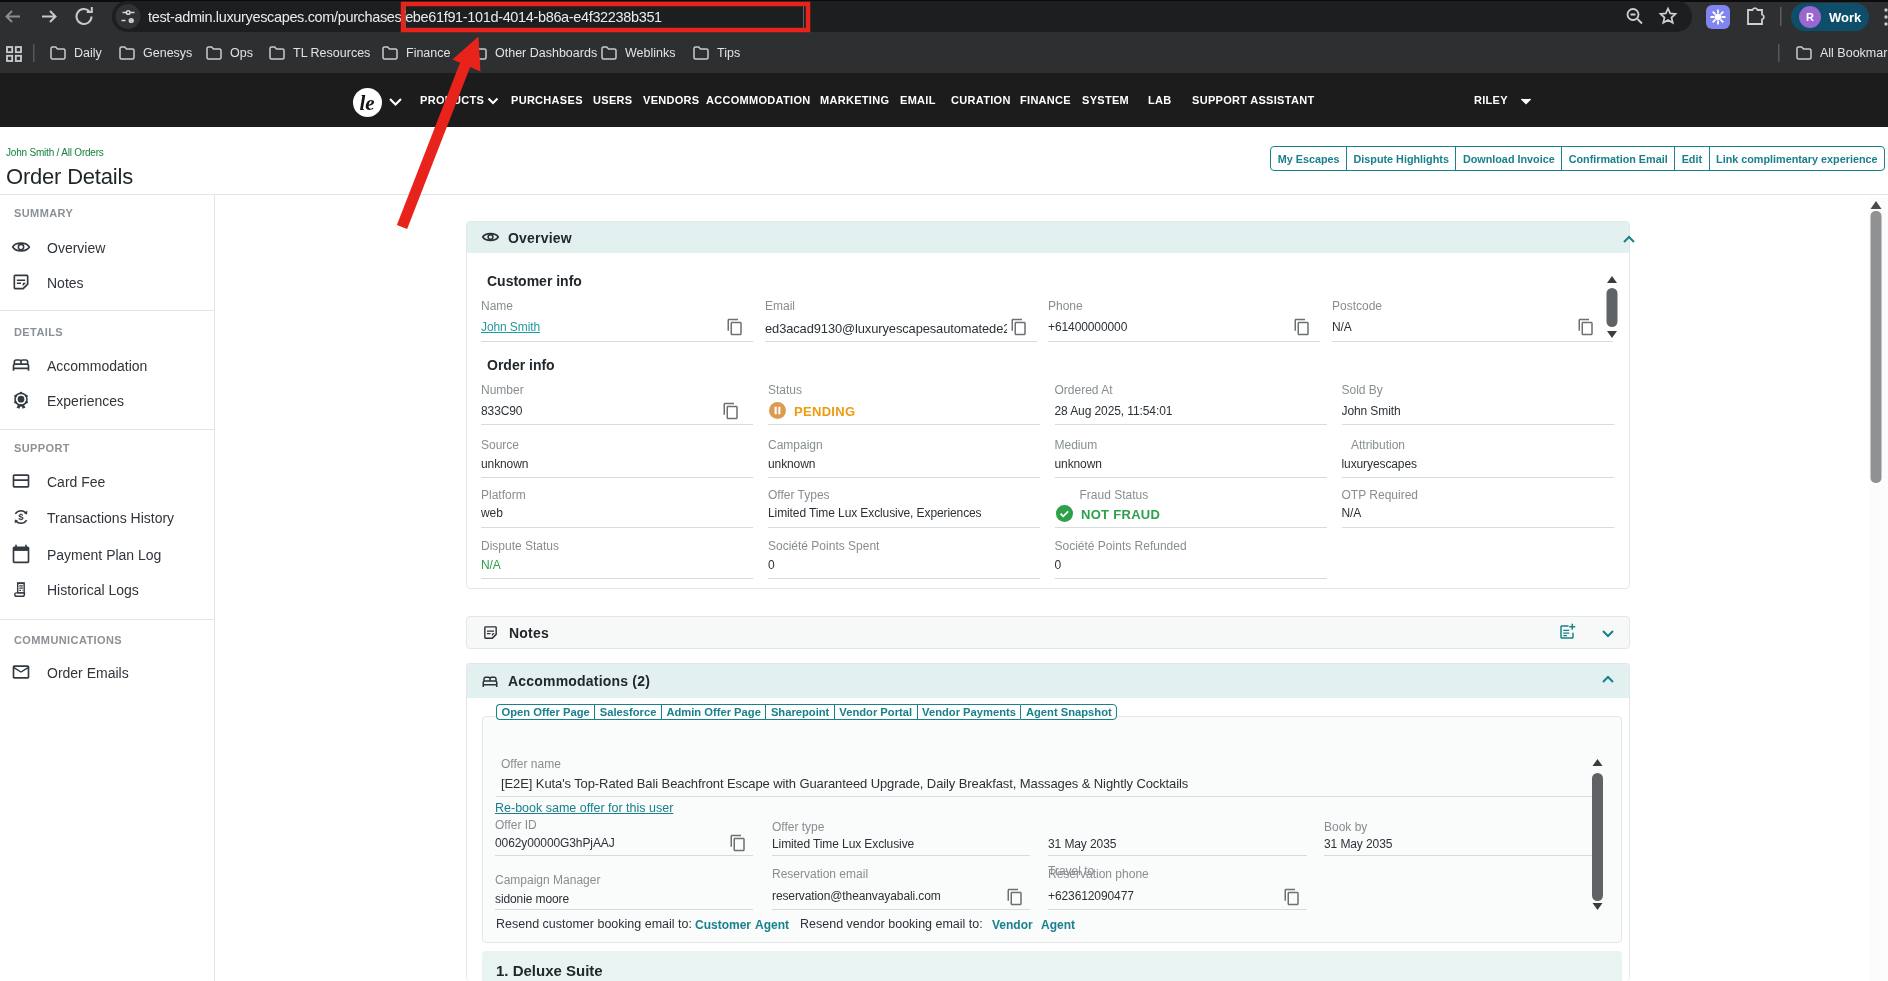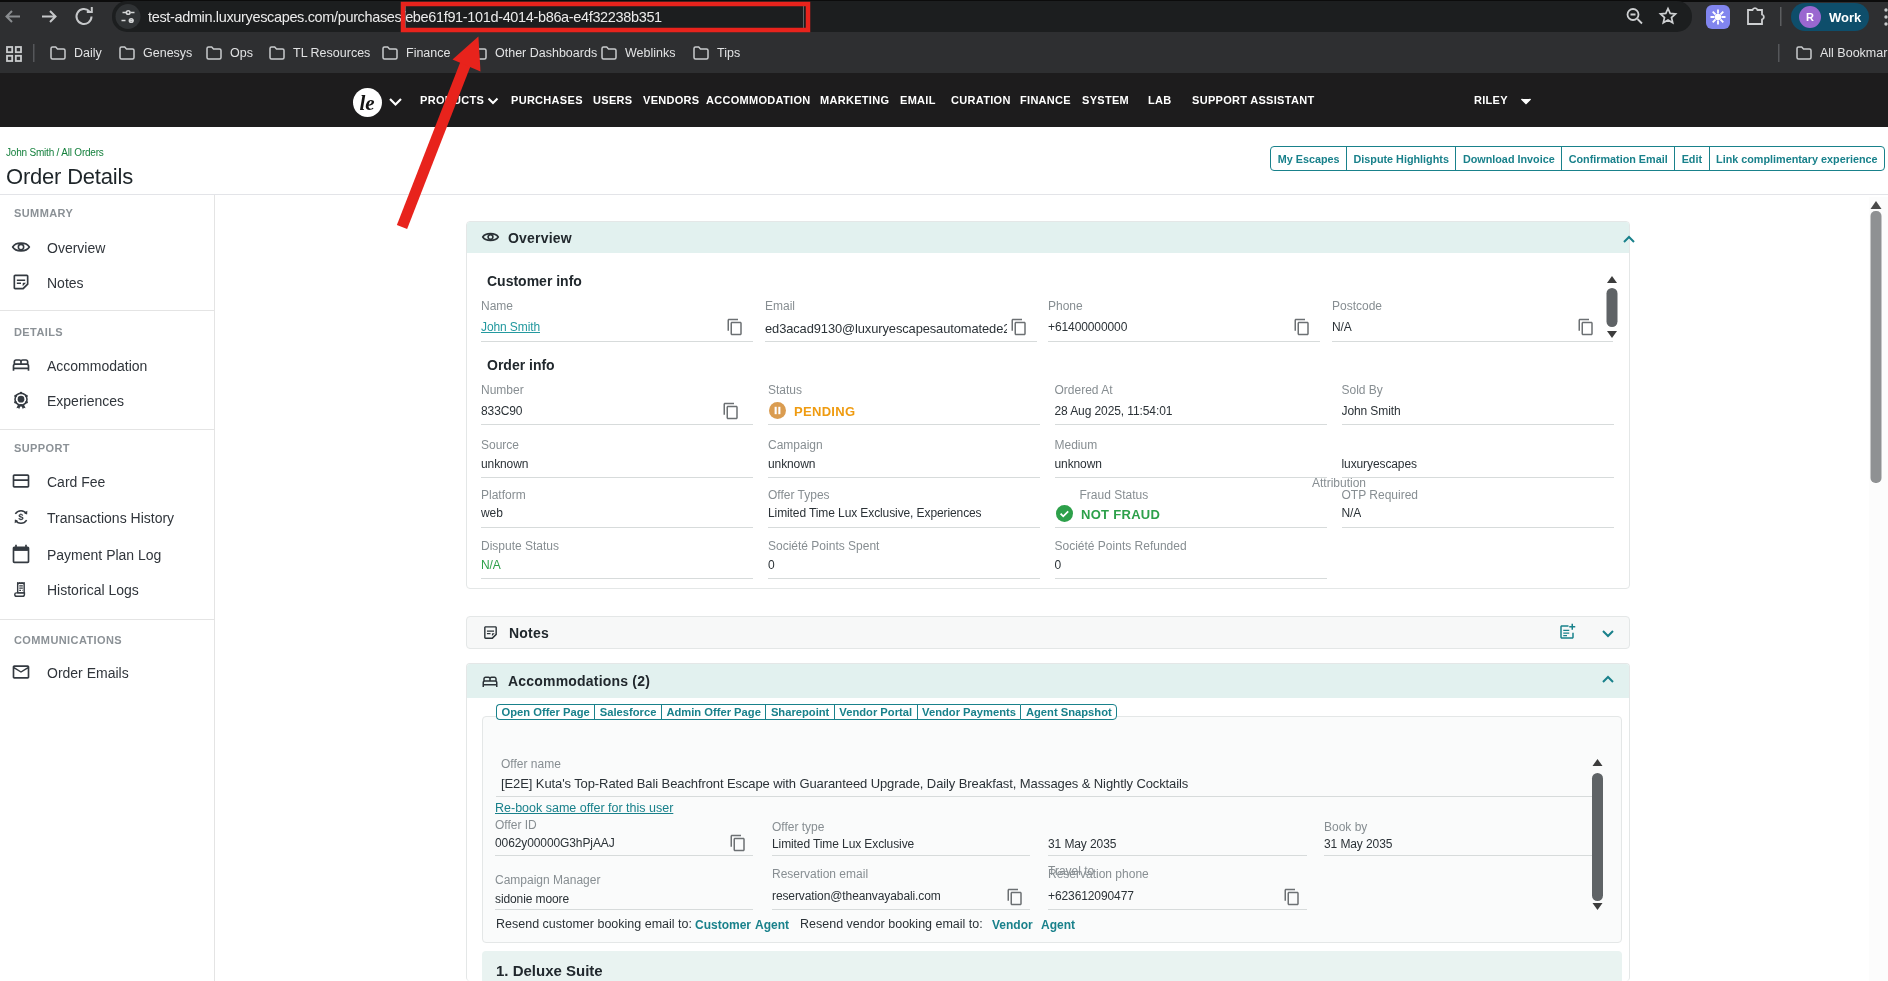--- a/index.html
+++ b/index.html
@@ -323,21 +323,21 @@
 <div class="underline" style="left:1341.5px;top:424px;width:272px;"></div>
 <div class="fieldlabel" style="left:481px;top:438px;">Source</div>
 <div class="fieldvalue " style="left:481px;top:457px;max-width:272px;overflow:hidden;">unknown</div>
 <div class="underline" style="left:481px;top:477px;width:272px;"></div>
 <div class="fieldlabel" style="left:768px;top:438px;">Campaign</div>
 <div class="fieldvalue " style="left:768px;top:457px;max-width:272px;overflow:hidden;">unknown</div>
 <div class="underline" style="left:768px;top:477px;width:272px;"></div>
 <div class="fieldlabel" style="left:1054.5px;top:438px;">Medium</div>
 <div class="fieldvalue " style="left:1054.5px;top:457px;max-width:272px;overflow:hidden;">unknown</div>
 <div class="underline" style="left:1054.5px;top:477px;width:272px;"></div>
-<div class="fieldlabel" style="left:1312px;top:438px;margin-top:38px;">Attribution</div>
+<div class="fieldlabel" style="left:1351px;top:438px;">Attribution</div>
 <div class="fieldvalue " style="left:1341.5px;top:457px;max-width:272px;overflow:hidden;">luxuryescapes</div>
 <div class="underline" style="left:1341.5px;top:477px;width:272px;"></div>
 <div class="fieldlabel" style="left:481px;top:488px;">Platform</div>
 <div class="fieldvalue " style="left:481px;top:506px;max-width:272px;overflow:hidden;">web</div>
 <div class="underline" style="left:481px;top:527px;width:272px;"></div>
 <div class="fieldlabel" style="left:768px;top:488px;">Offer Types</div>
 <div class="fieldvalue " style="left:768px;top:506px;max-width:272px;overflow:hidden;">Limited Time Lux Exclusive, Experiences</div>
 <div class="underline" style="left:768px;top:527px;width:272px;"></div>
 <div class="fieldlabel" style="left:1054.5px;top:488px;margin-left:25px;">Fraud Status</div>
 <svg class="abs" style="left:1056px;top:505px;" width="17" height="17">

